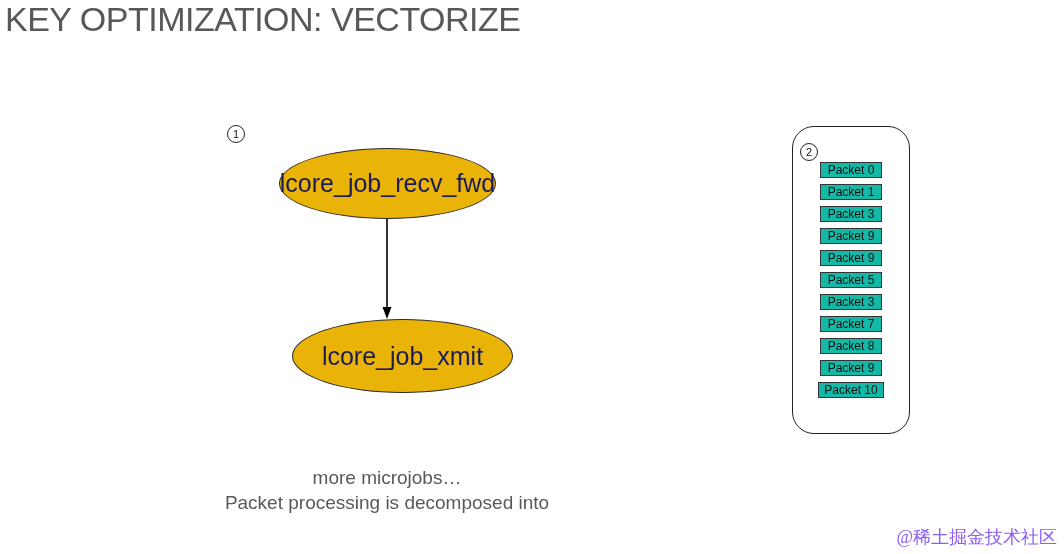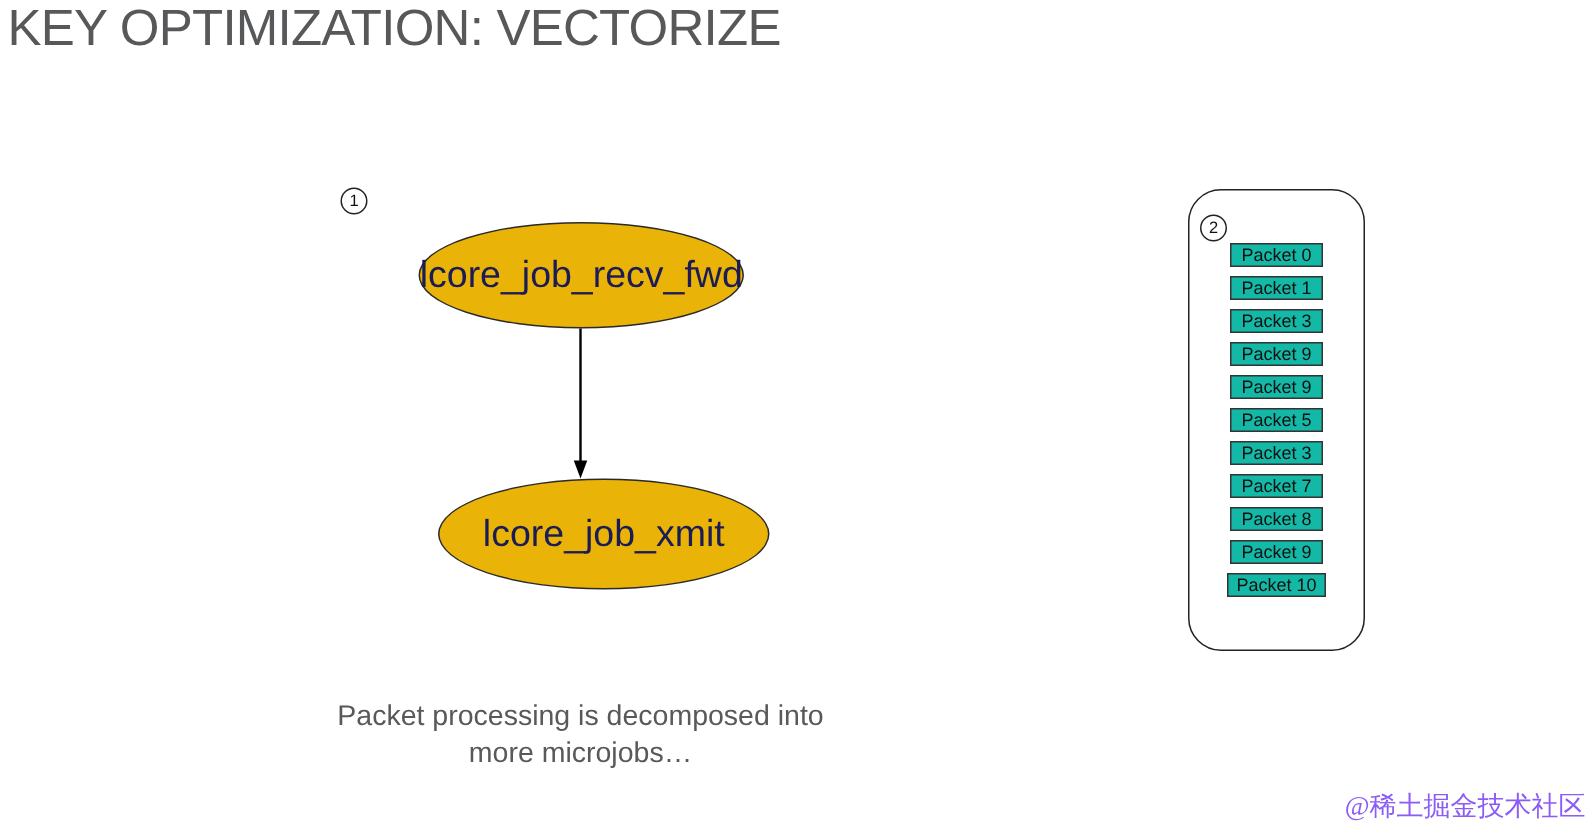--- a/index.html
+++ b/index.html
@@ -161,20 +161,20 @@
 
       <div class="packet-item">Packet 8</div>
 
       <div class="packet-item">Packet 9</div>
 
       <div class="packet-item">Packet 10</div>
     </div>
 </div>
 
 <div class="caption" id="caption-left">
+  <div>more microjobs…</div>
   <div>Packet processing is decomposed into</div>
-  <div>more microjobs…</div>
 </div>
 
 <div class="caption" id="caption-right">
 </div>
 
 <div class="watermark">@稀土掘金技术社区</div>
 
 </body></html>

